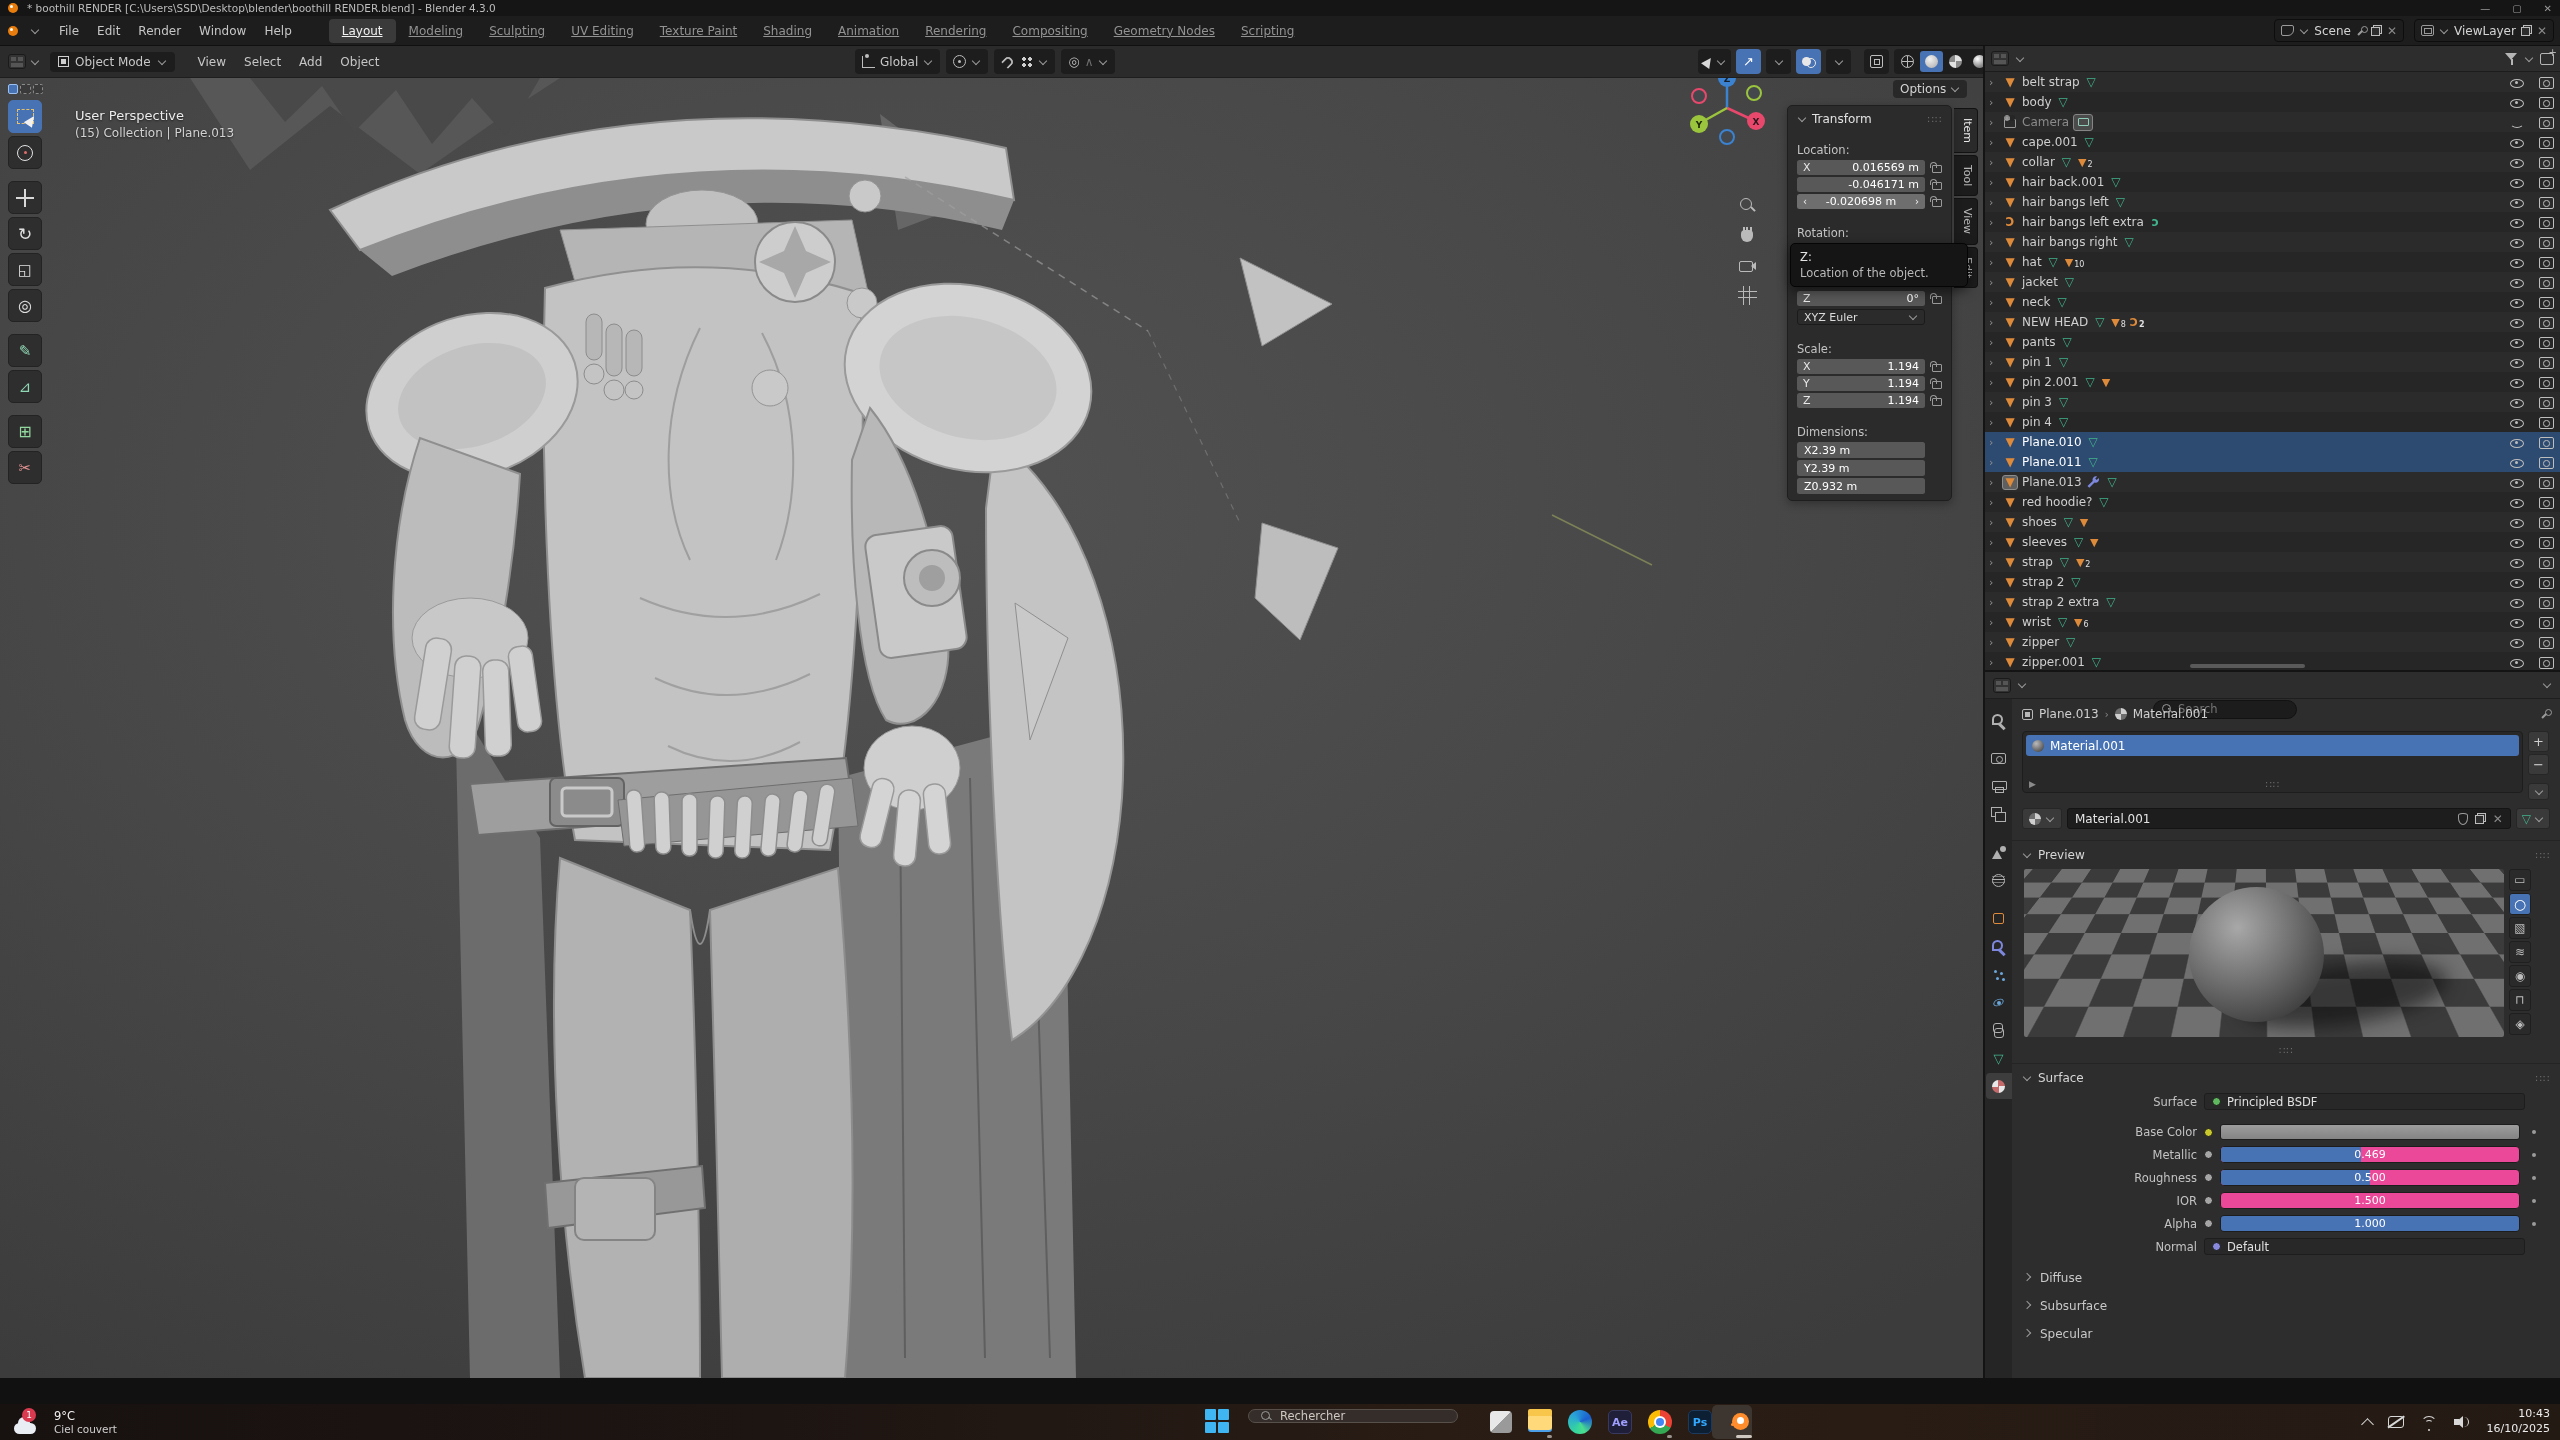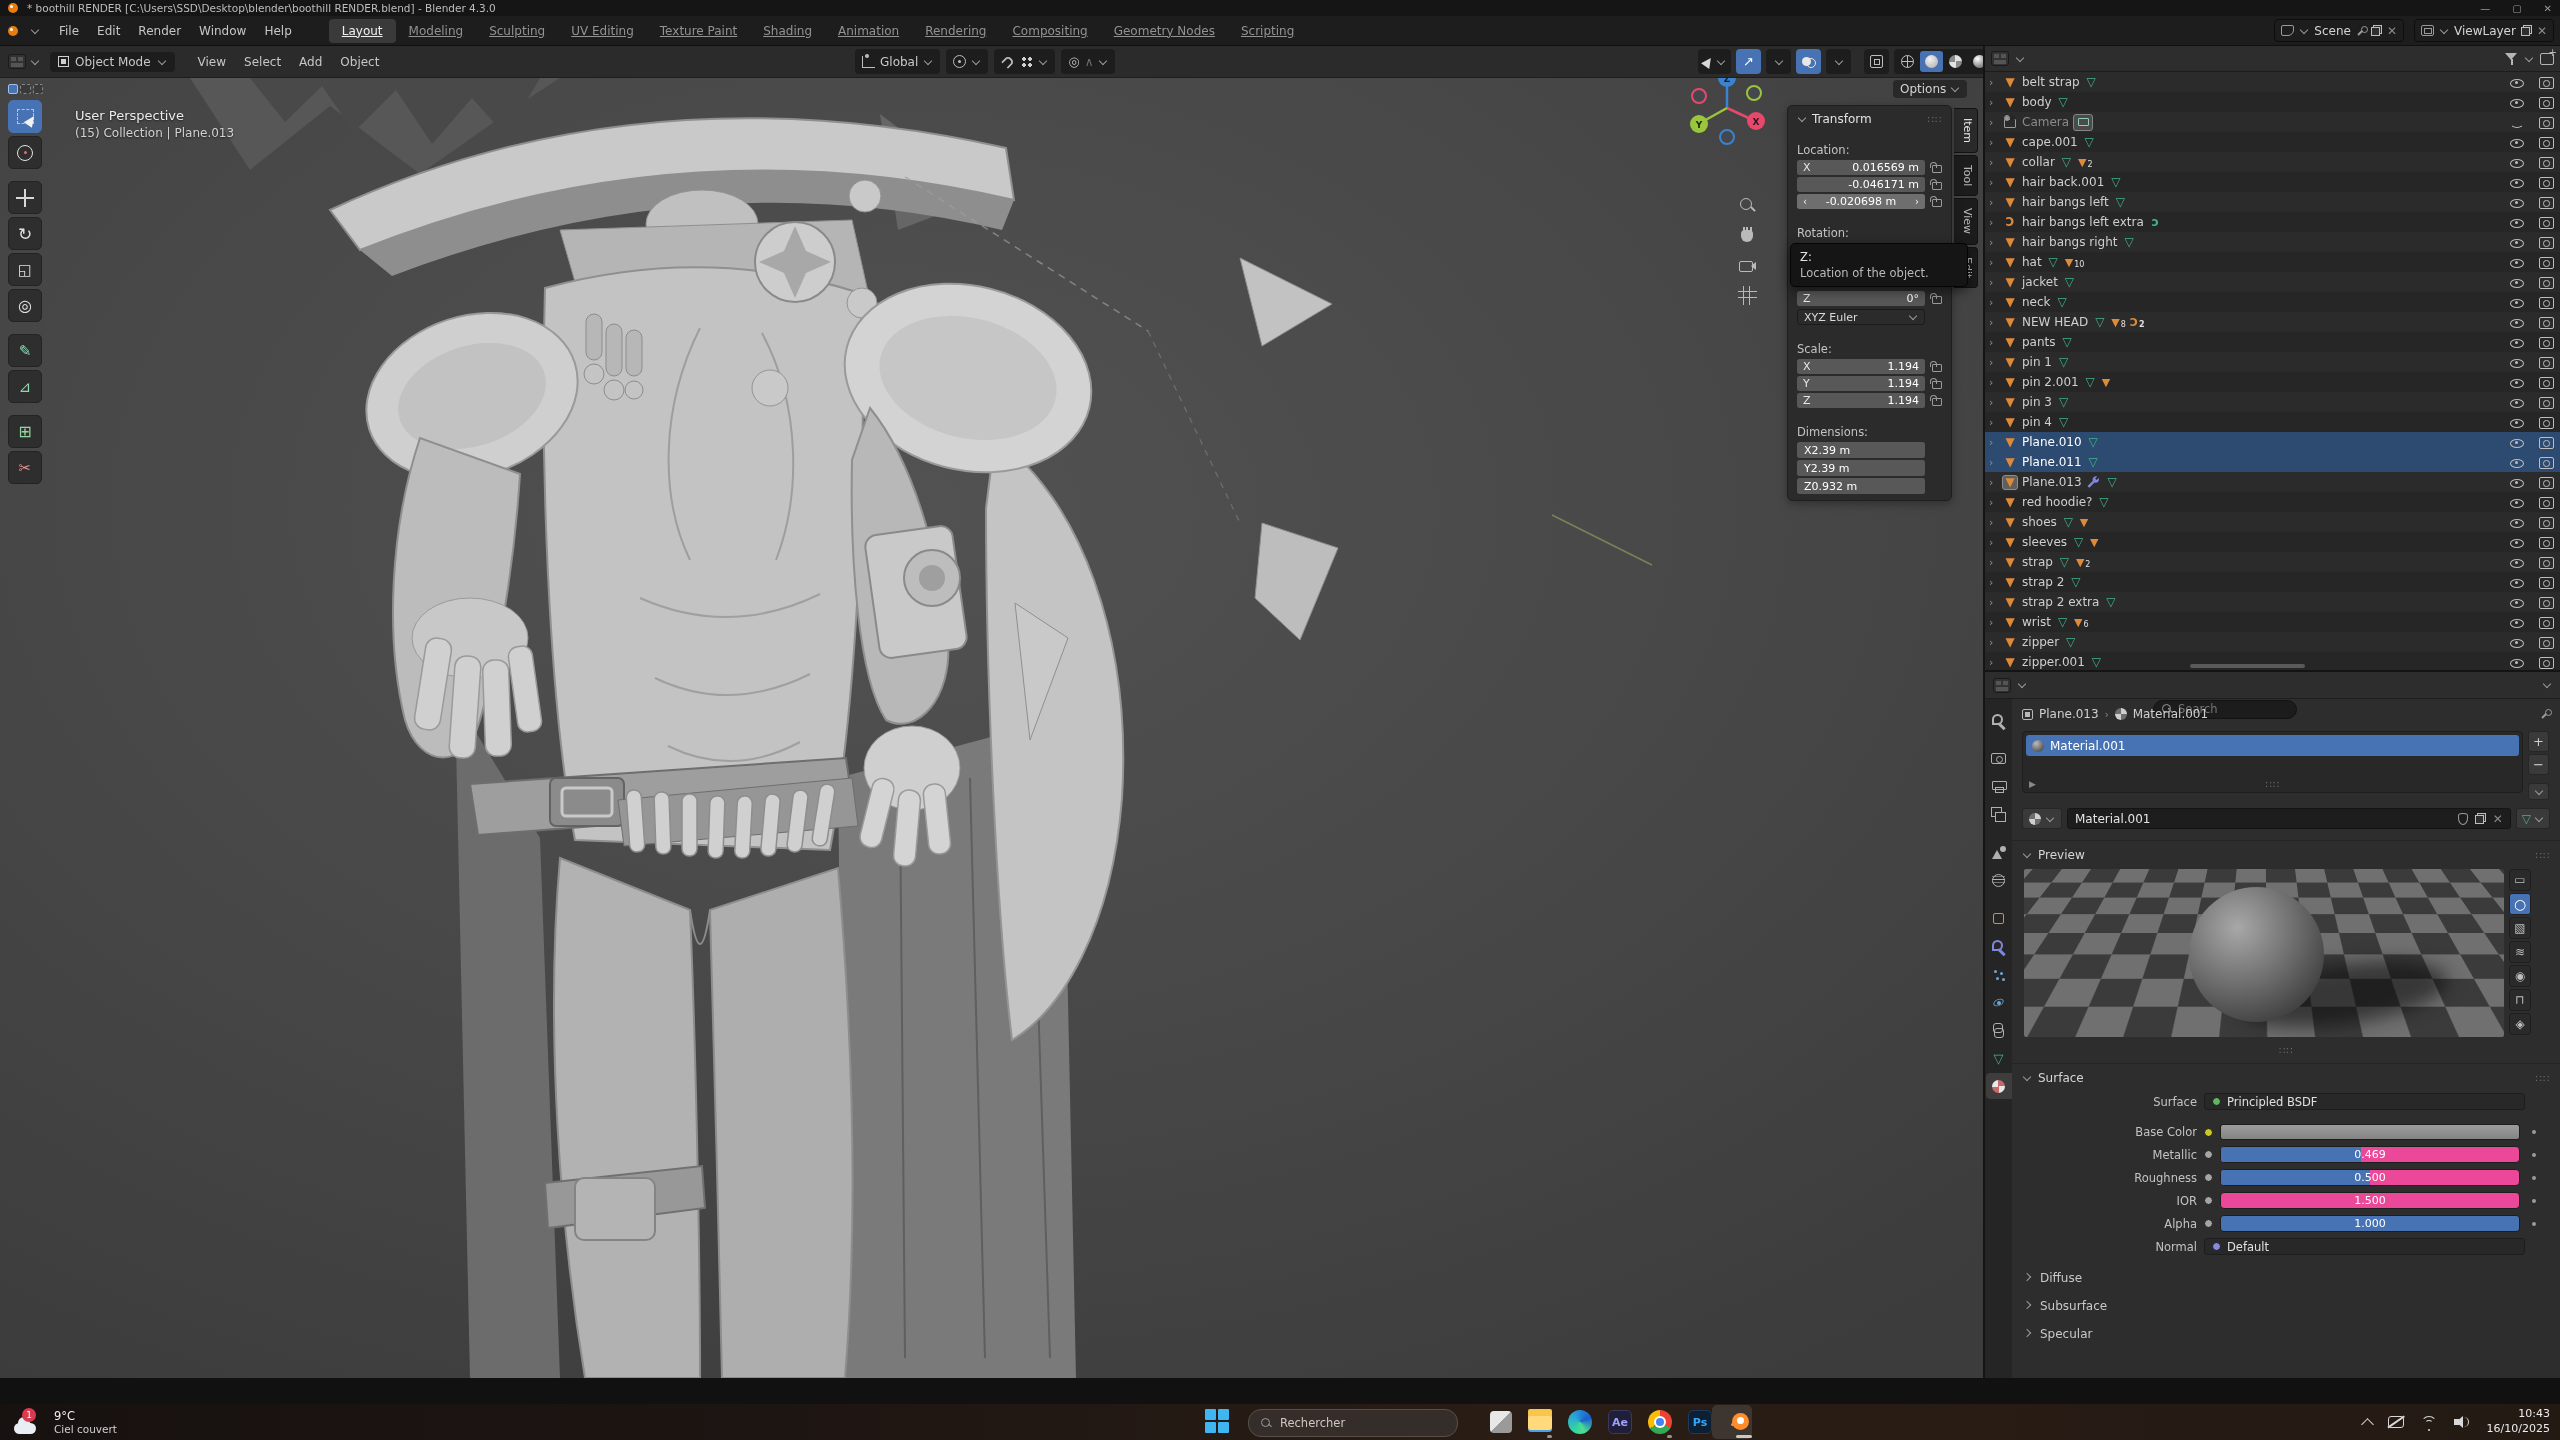--- a/index.html
+++ b/index.html
@@ -286,21 +286,21 @@
   #taskbar { position:absolute; left:0; top:1404px; width:2560px; height:36px; background:linear-gradient(90deg,#171110 0%,#1d1512 30%,#2a1d15 60%,#241a14 100%); display:flex; align-items:center; }
   .tb-weather { display:flex; align-items:center; gap:8px; padding:0 14px; }
   .w-icon { position:relative; width:32px; height:28px; }
   .w-badge { position:absolute; left:8px; top:0; width:14px; height:14px; border-radius:50%; background:#d93a4f; color:#fff; font-size:9px; display:flex; align-items:center; justify-content:center; z-index:2; }
   .w-cloud { position:absolute; left:0; bottom:2px; width:22px; height:11px; background:#e8eef4; border-radius:8px; }
   .w-cloud::before { content:""; position:absolute; left:4px; top:-6px; width:12px; height:12px; border-radius:50%; background:#e8eef4; }
   .w-temp { color:#f0f0f0; font-size:11.5px; }
   .w-desc { color:#cfcfcf; font-size:10.5px; }
   .tb-start { position:absolute; left:1205px; width:26px; height:26px; top:5px; display:grid; grid-template-columns:11px 11px; grid-template-rows:11px 11px; gap:2px; }
   .tb-start span { background:#3fb6f2; border-radius:1px; }
-  .tb-searchpill { position:absolute; left:1248px; top:5px; width:210px; height:28px; border-radius:13px; background:#342d2a; border:1px solid #57504a; display:flex; align-items:center; gap:8px; padding:0 12px; color:#dcdcdc; }
+  .tb-searchpill { position:absolute; left:1248px; top:5px; width:210px; height:14px; border-radius:13px; background:#342d2a; border:1px solid #57504a; display:flex; align-items:center; gap:8px; padding:0 12px; color:#dcdcdc; }
   .tb-searchpill input { background:transparent; border:none; outline:none; color:#dcdcdc; font-family:inherit; font-size:11.5px; width:130px; }
   .tb-searchpill input::placeholder { color:#cfc8c2; }
   .tb-apps { position:absolute; left:1268px; top:0; height:36px; display:flex; align-items:center; }
   .tb-apps { left:1472px; } 
   .tb-apps .app { width:40px; height:34px; display:flex; flex-direction:column; align-items:flex-end; justify-content:center; position:relative; border-radius:5px; }
   .app.active { background:#3d3630; }
   .app .dot { position:absolute; bottom:1px; width:5px; height:3px; border-radius:2px; background:#9a938c; }
   .app.active .dot { width:16px; background:#cfc8c0; }
   .ai { width:24px; height:24px; display:flex; align-items:center; justify-content:center; border-radius:5px; font-weight:bold; font-size:11px; }
   .ai.task-view { background:linear-gradient(135deg,#e8e8e8 50%,#9a9a9a 50%); border-radius:4px; width:22px; height:22px; }

